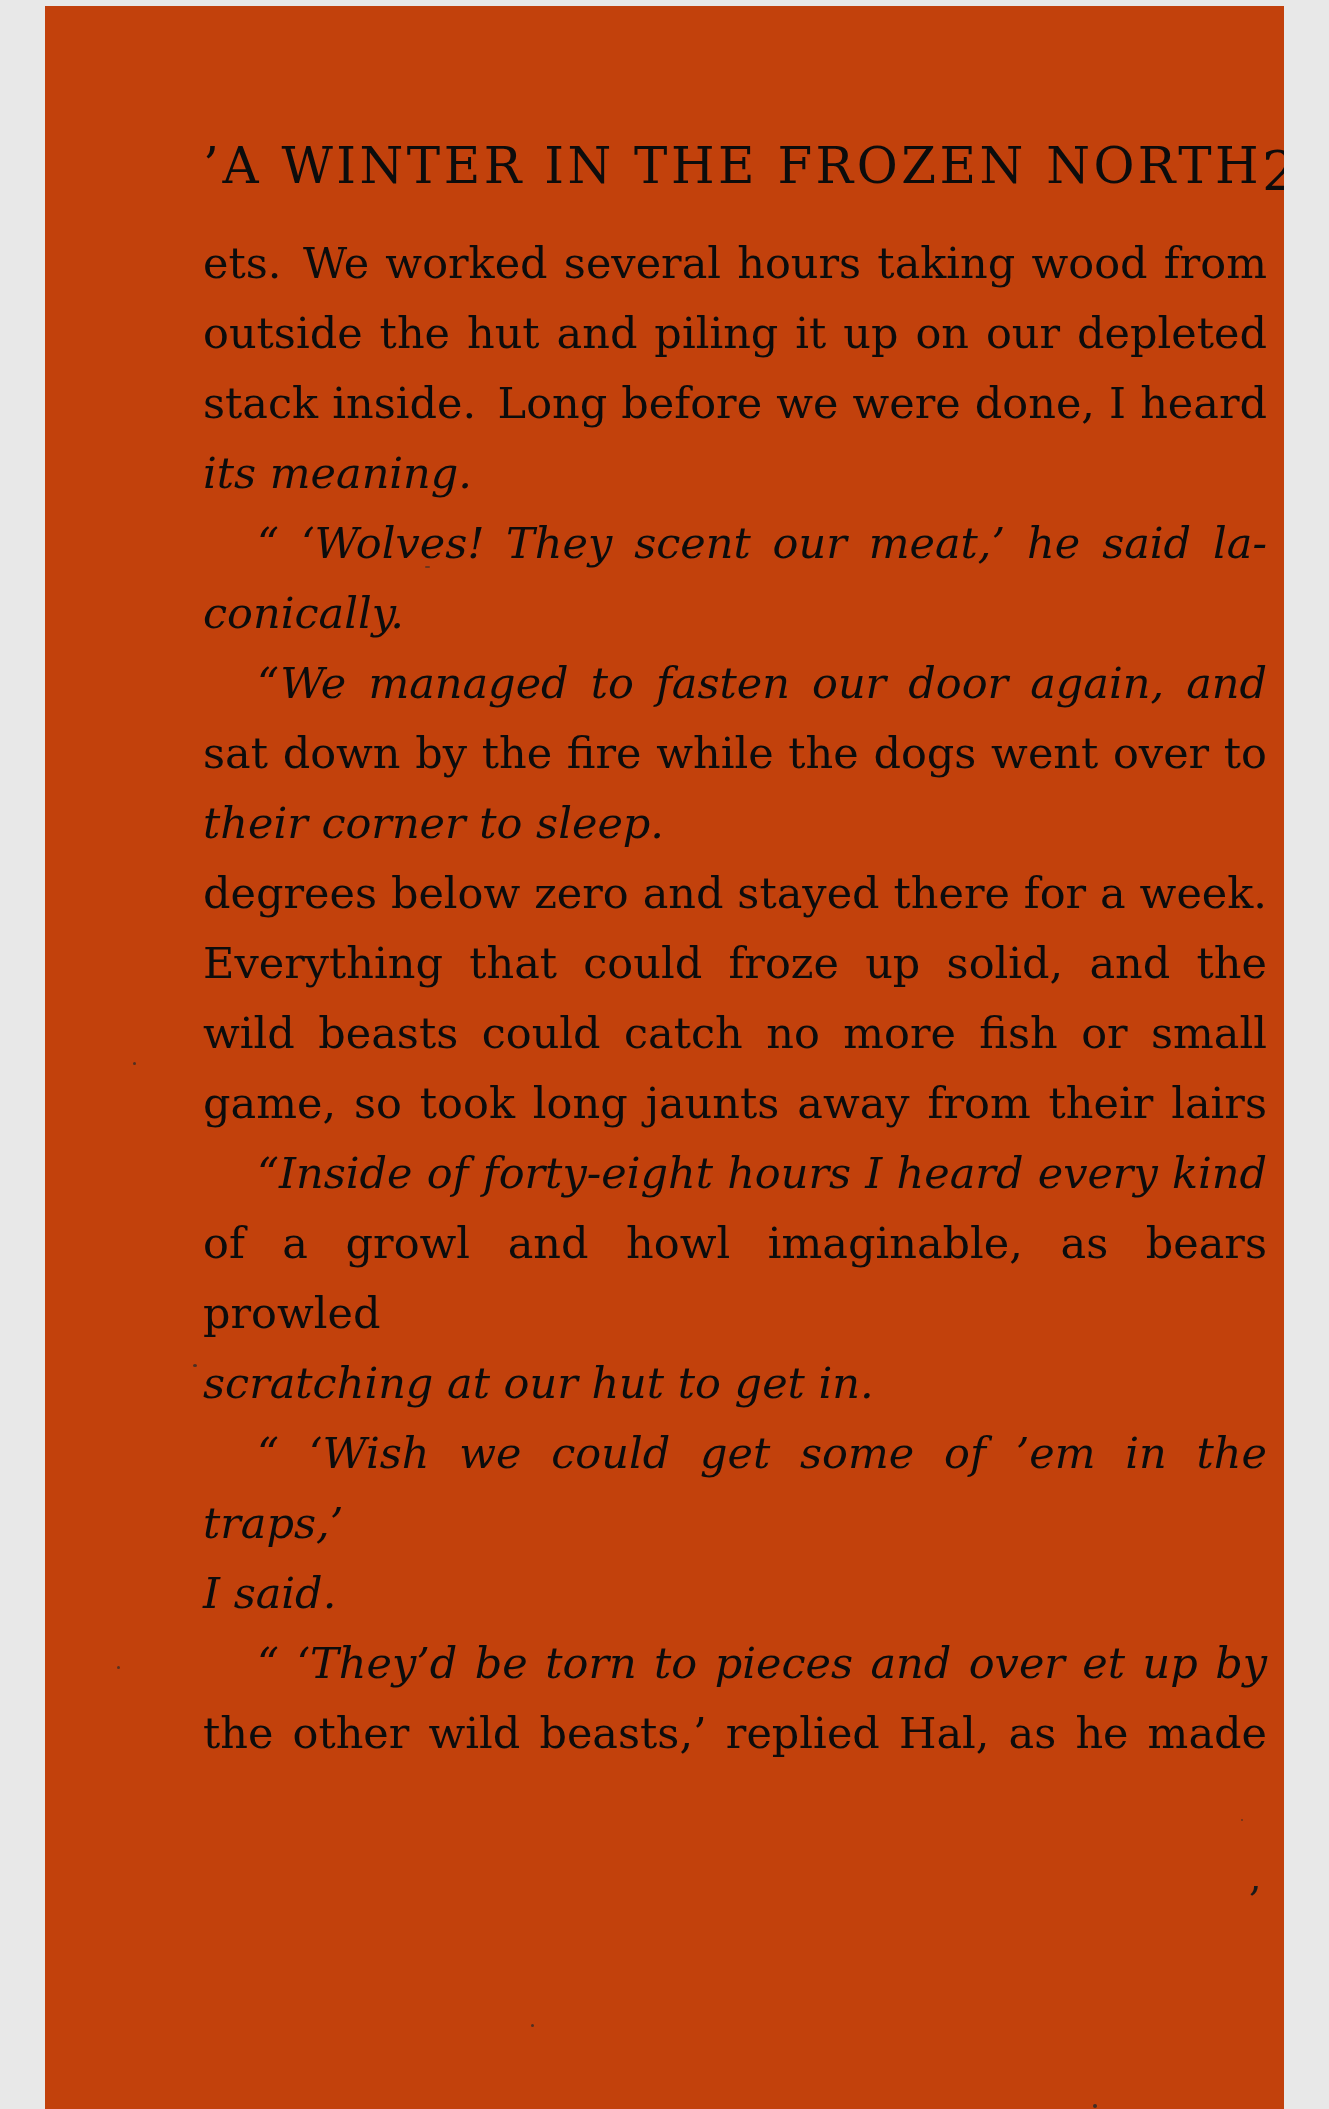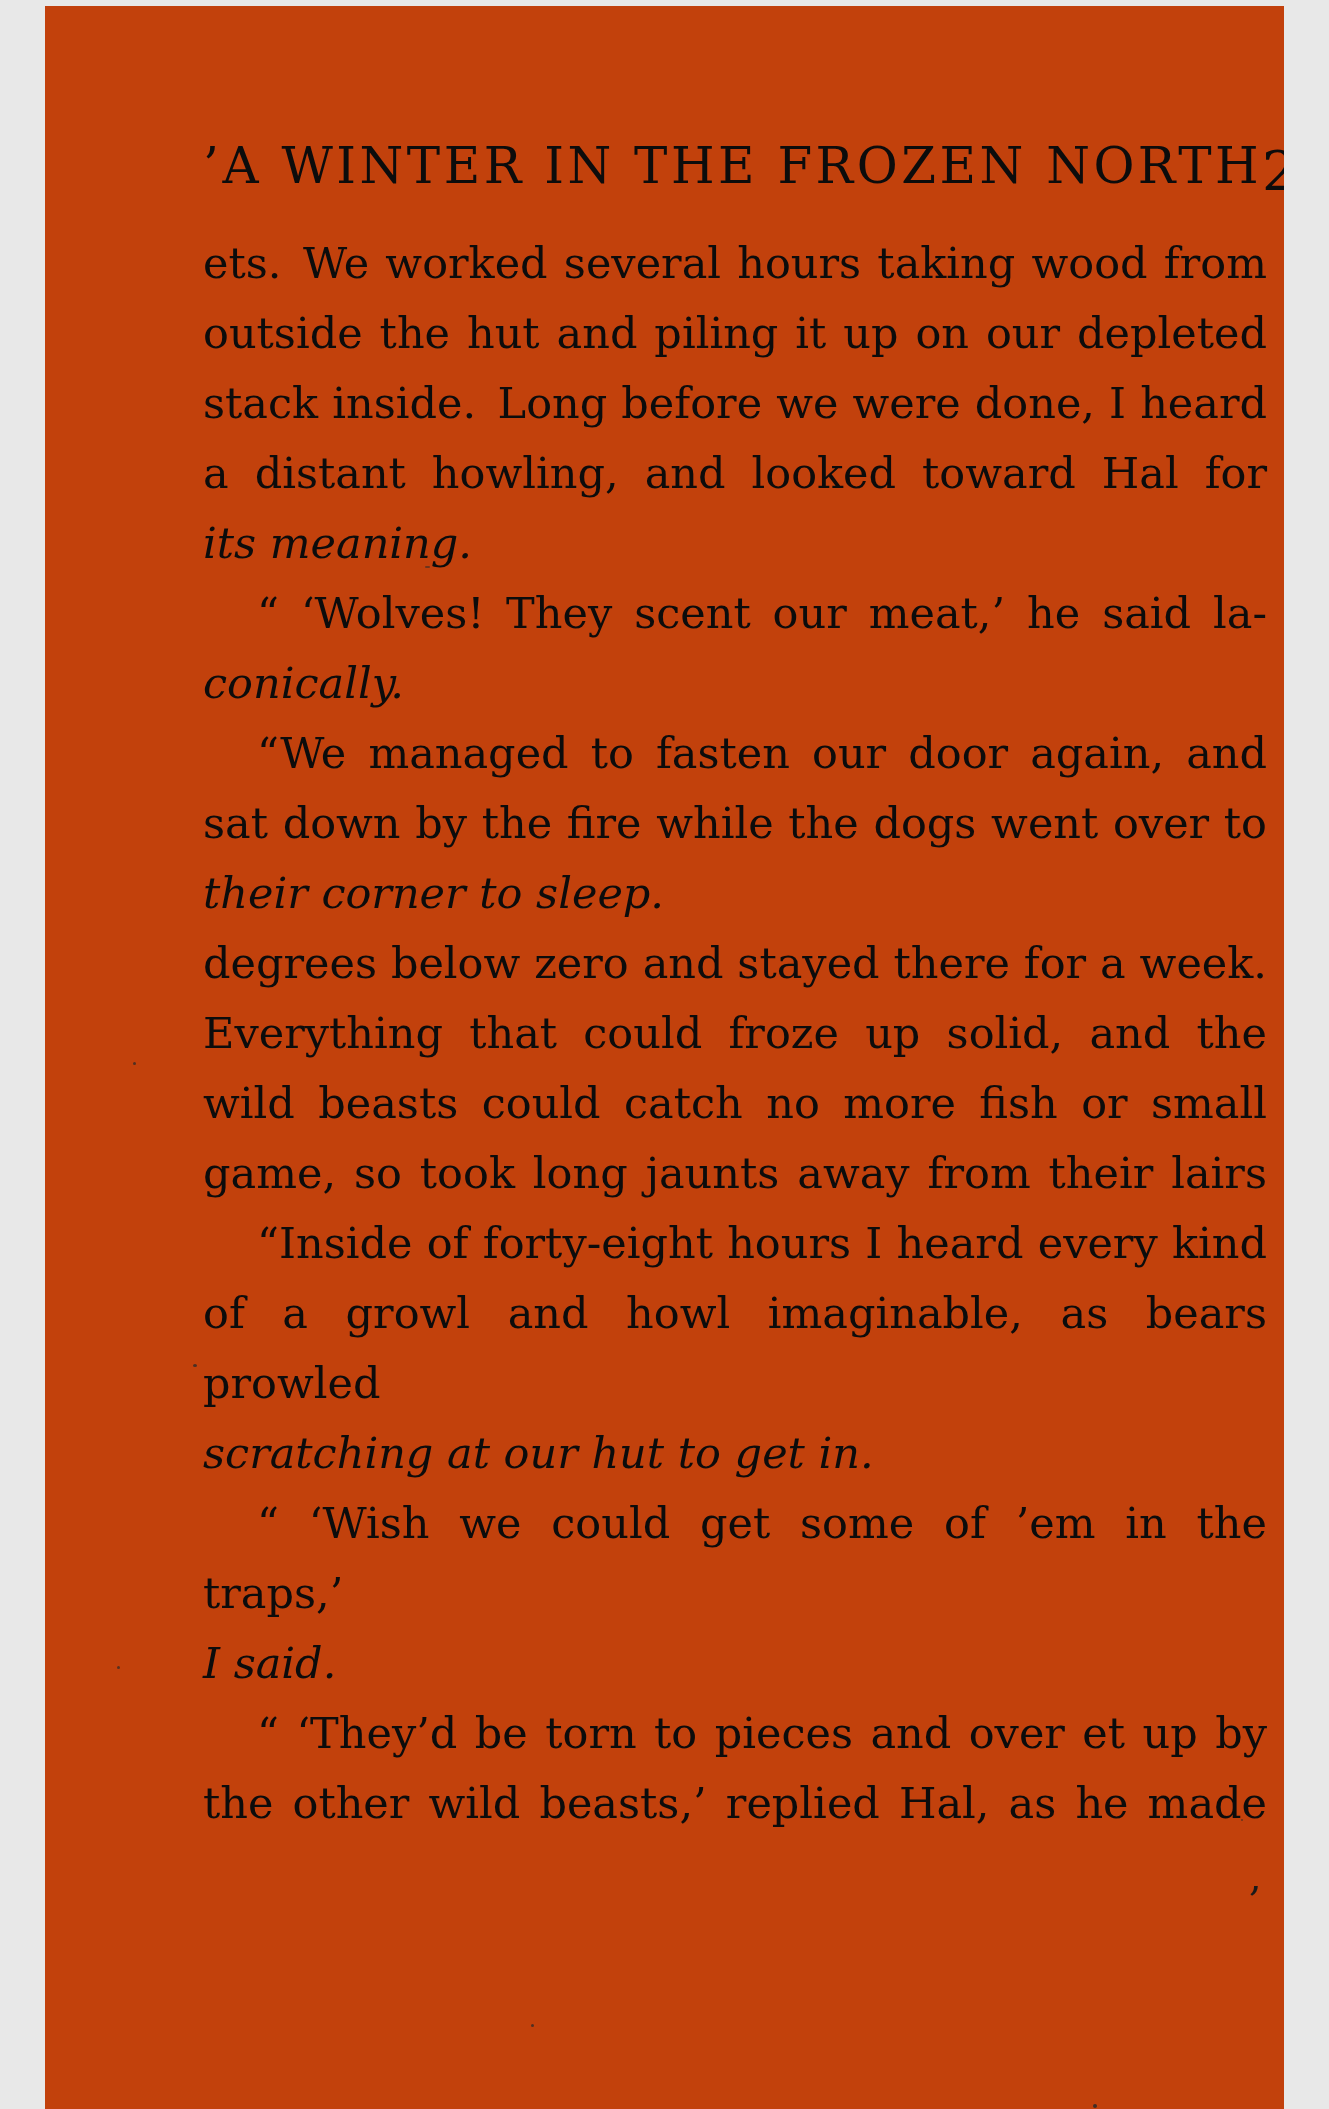--- a/index.html
+++ b/index.html
@@ -25,21 +25,21 @@
     font-feature-settings:"onum";
   }
   .body-block {
     position:absolute;
     left:158px; top:222px; width:1064px;
     font-size:43px; line-height:70px;
   }
   .para { margin:0; }
   .line { text-align:justify; text-align-last:justify; }
   .line.endline { text-align:left; text-align-last:left;font-style:italic; }
-  .line.ind { text-indent:54px; }
+  .line.ind { text-indent:54px;font-style:italic; }
   .comma-artifact {
     position:absolute; left:1204px; top:1850px;
     font-size:40px; line-height:1; color:#1a1a1a;
   }
   .speck { position:absolute; background:#2a2a2a; border-radius:50%; }
   .speck.s1 { left:88px;   top:1056px; width:3px; height:3px; opacity:.75; }
   .speck.s2 { left:148px;  top:1358px; width:4px; height:3px; opacity:.8; }
   .speck.s3 { left:72px;   top:1660px; width:3px; height:3px; opacity:.7; }
   .speck.s4 { left:486px;  top:2018px; width:3px; height:3px; opacity:.75; }
   .speck.s5 { left:1048px; top:2098px; width:4px; height:4px; opacity:.85; }
@@ -54,21 +54,20 @@
   <div class="running-head">
     <span class="title">’A WINTER IN THE FROZEN NORTH</span>
     <span class="folio">239</span>
   </div>
 
   <div class="body-block" id="body-block">
       <div class="para">
         <div class="line">ets. We worked several hours taking wood from</div>
         <div class="line">outside the hut and piling it up on our depleted</div>
         <div class="line">stack inside. Long before we were done, I heard</div>
-        <div class="line">a distant howling, and looked toward Hal for</div>
         <div class="line endline">its meaning.</div>
       </div>
       <div class="para">
         <div class="line ind">“ ‘Wolves! They scent our meat,’ he said la-</div>
         <div class="line endline">conically.</div>
       </div>
       <div class="para">
         <div class="line ind">“We managed to fasten our door again, and</div>
         <div class="line">sat down by the fire while the dogs went over to</div>
         <div class="line endline">their corner to sleep.</div>

